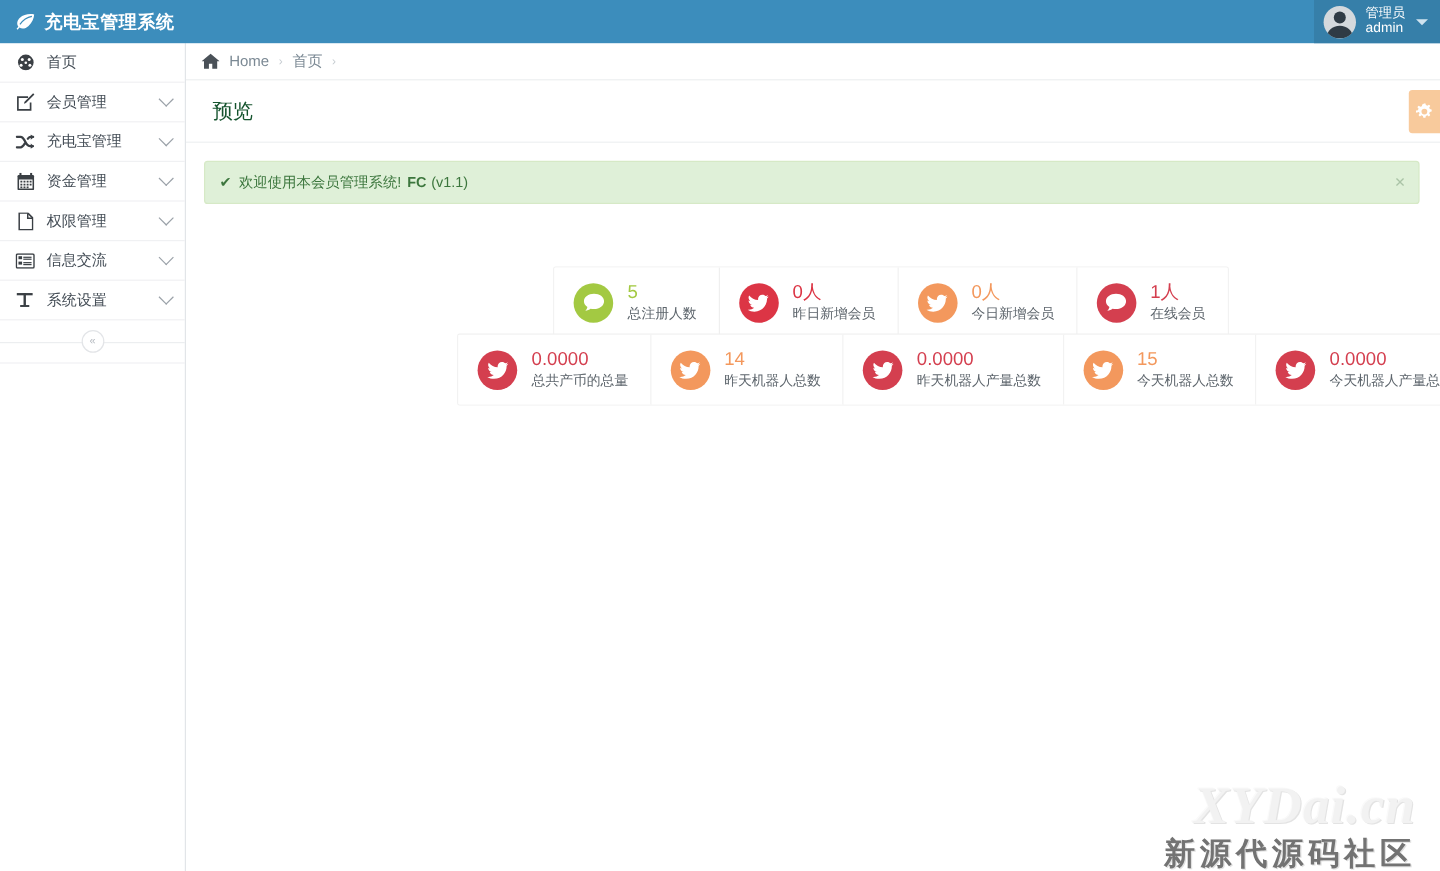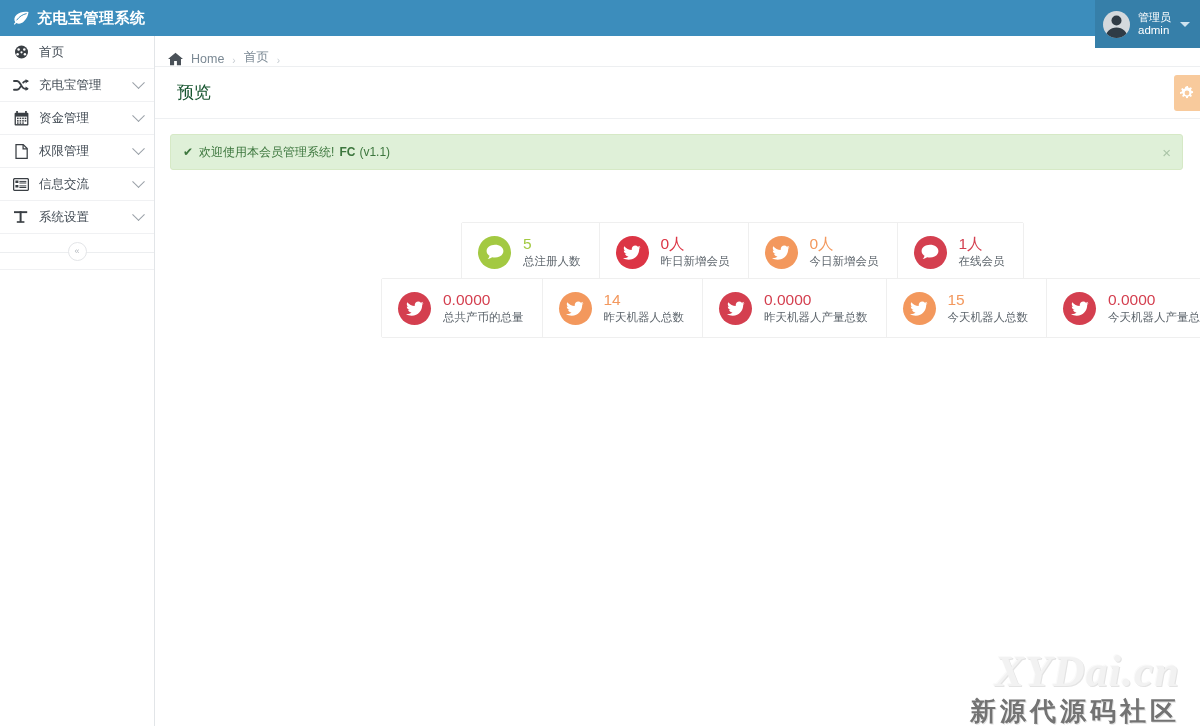--- a/index.html
+++ b/index.html
@@ -30,21 +30,21 @@
     letter-spacing: .5px;
     white-space: nowrap;
   }
   .logo .leaf-icon {
     display: inline-block; width: 17px; height: 14px;
     margin-right: 7px; flex: 0 0 auto;
   }
   .logo .leaf-icon svg { display:block; }
   .topbar-spacer { flex: 1 1 auto; }
   .user-panel {
-    height: 48px;
+    height: 36px;
     display: flex; align-items: center;
     padding: 0 10px 0 8px;
     background: #367fa9;
     cursor: pointer;
   }
   .avatar {
     width: 27px; height: 27px; border-radius: 50%;
     background: #d4d9dd;
     display: flex; align-items: flex-end; justify-content: center;
     overflow: hidden; flex: 0 0 auto; margin-right: 8px;
@@ -115,21 +115,21 @@
 
   
   .content {
     position: absolute; top: 36px; left: 155px;
     width: 1045px; height: 690px;
     background: #ffffff;
   }
 
   .breadcrumb {
     height: 31px;
-    display: flex; align-items: flex-end;
+    display: flex; align-items: center;
     padding-left: 13px;
     border-bottom: 1px solid #edeff1;
     font-size: 12.5px;
   }
   .home-icon { width: 15px; height: 14px; margin-right: 8px; color: #4a5158; display:flex; }
   .home-icon svg { display:block; }
   .bc-link { color: #7b8994; text-decoration: none; cursor: pointer; }
   .bc-sep { color: #c6ccd1; margin: 0 8px; font-size: 10px; }
 
   .page-head {
@@ -287,20 +287,30 @@
         <circle cx="5.6" cy="4.6" r="1.25" fill="#fff"></circle>
         <circle cx="11.3" cy="4.6" r="1.25" fill="#fff"></circle>
         <circle cx="4.6" cy="9.3" r="1.25" fill="#fff"></circle>
         <circle cx="11.9" cy="9.3" r="1.25" fill="#fff"></circle>
         <circle cx="8.5" cy="7.3" r="1.1" fill="#fff"></circle>
       </svg>
     </span>
     <span class="nav-label">首页</span>
   </div>
 
+  <div class="nav-item">
+    <span class="nav-ico">
+      <svg width="16" height="16" viewBox="0 0 16 16">
+        <path d="M1.2 3.2h9.2v1.4H2.6v9.2h9.2V8.4h1.4v6.8H1.2z" fill="#3a3f44"></path>
+        <path d="M14.6.7l1.1 1.1-7.1 7.1-1.7.6.6-1.7z" fill="#3a3f44"></path>
+      </svg>
+    </span>
+    <span class="nav-label">会员管理</span>
+    <span class="nav-chev"></span>
+  </div>
 
   <div class="nav-item">
     <span class="nav-ico">
       <svg width="17" height="15" viewBox="0 0 17 15">
         <path d="M1 3h3.2c1.2 0 2 .7 3.4 3.2C9.2 9.2 10 10.8 12 10.8h2.4M1 11.8h3.2c1.2 0 2-.7 3.4-3.2" stroke="#3a3f44" stroke-width="1.9" fill="none" stroke-linecap="round"></path>
         <path d="M12.6 8.6l2.8 2.2-2.8 2.2z" fill="#3a3f44"></path>
         <path d="M12.6 1l2.8 2.2-2.8 2.2z" fill="#3a3f44"></path>
         <path d="M10.2 4.6c.9-1 1.4-1.5 2.2-1.5h2.2" stroke="#3a3f44" stroke-width="1.9" fill="none" stroke-linecap="round"></path>
       </svg>
     </span>

